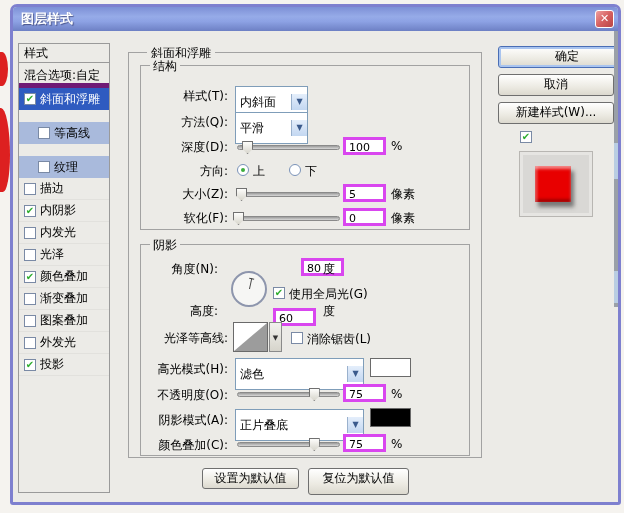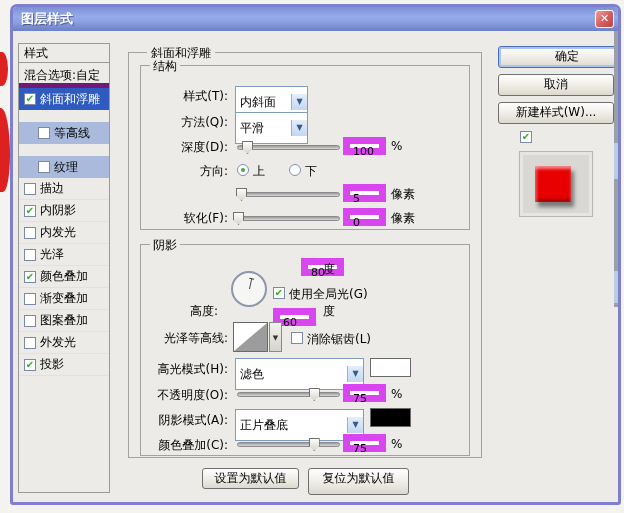--- a/index.html
+++ b/index.html
@@ -62,21 +62,21 @@
   .panel-legend { position:absolute; left:134px; top:38px; background:#ecebe7; padding:0 4px; }
   .group { position:absolute; border:1px solid #a2a2a2; }
   .group1 { left:127px; top:58px;  width:330px; height:165px; }
   .group2 { left:127px; top:237px; width:330px; height:212px; }
   .grp-legend { position:absolute; background:#ecebe7; padding:0 3px; }
 
   .lbl { position:absolute; white-space:nowrap; }
   .lbl.r { text-align:right; width:105px; }
 
   .field {
-    position:absolute; background:#fff; border:7px solid #d946ef;
+    position:absolute; background:#fff; border:3px solid #d946ef;
     font-size:11px; padding-left:3px; height:18px; line-height:16px;
   }
   .valbox { width:43px; height:18px; }
 
   .dropdown { position:absolute; height:32px; background:#fff; border:1px solid #7f9db9; display:flex; align-items:center; }
   .dd-text { flex:1; padding-left:4px; font-size:12px; line-height:16px; white-space:nowrap; overflow:hidden; }
   .dd-btn {
     width:16px; height:16px; margin:0; align-self:center;
     background:linear-gradient(180deg,#e4eefb,#c3d7f1);
     border-left:1px solid #9ab1cd;
@@ -244,36 +244,38 @@
     </div>
     <div class="field valbox" style="left:330px; top:130px;">100</div>
     <div class="lbl" style="left:378px; top:132px;">%</div>
 
     <div class="lbl r" style="left:110px; top:156px;">方向:</div>
     <span class="radio on" style="left:224px; top:157px;"></span>
     <div class="lbl" style="left:240px; top:156px;">上</div>
     <span class="radio" style="left:276px; top:157px;"></span>
     <div class="lbl" style="left:292px; top:156px;">下</div>
 
+    <div class="lbl r" style="left:110px; top:179px;">大小(Z):</div>
     <div class="track" style="left:224px; top:185px;">
       <span class="thumb" style="left: calc(3% - 5px);"></span>
     </div>
     <div class="field valbox" style="left:330px; top:177px;">5</div>
     <div class="lbl" style="left:378px; top:179px;">像素</div>
 
     <div class="lbl r" style="left:110px; top:203px;">软化(F):</div>
     <div class="track" style="left:224px; top:209px;">
       <span class="thumb" style="left: calc(0% - 5px);"></span>
     </div>
     <div class="field valbox" style="left:330px; top:201px;">0</div>
     <div class="lbl" style="left:378px; top:203px;">像素</div>
 
     <div class="group group2"></div>
     <div class="grp-legend" style="left:137px; top:230px;">阴影</div>
 
+    <div class="lbl r" style="left:100px; top:254px;">角度(N):</div>
     <div class="dial">
       <span class="dial-pointer"></span>
     </div>
     <div class="field valbox" style="left:260px; top:251px;margin-left:28px;">80</div>
     <div class="lbl" style="left:310px; top:254px;">度</div>
 
     <span class="checkbox" style="left:260px; top:280px;">✔</span>
     <div class="lbl" style="left:276px; top:279px;">使用全局光(G)</div>
 
     <div class="lbl r" style="left:100px; top:296px;">高度:</div>

